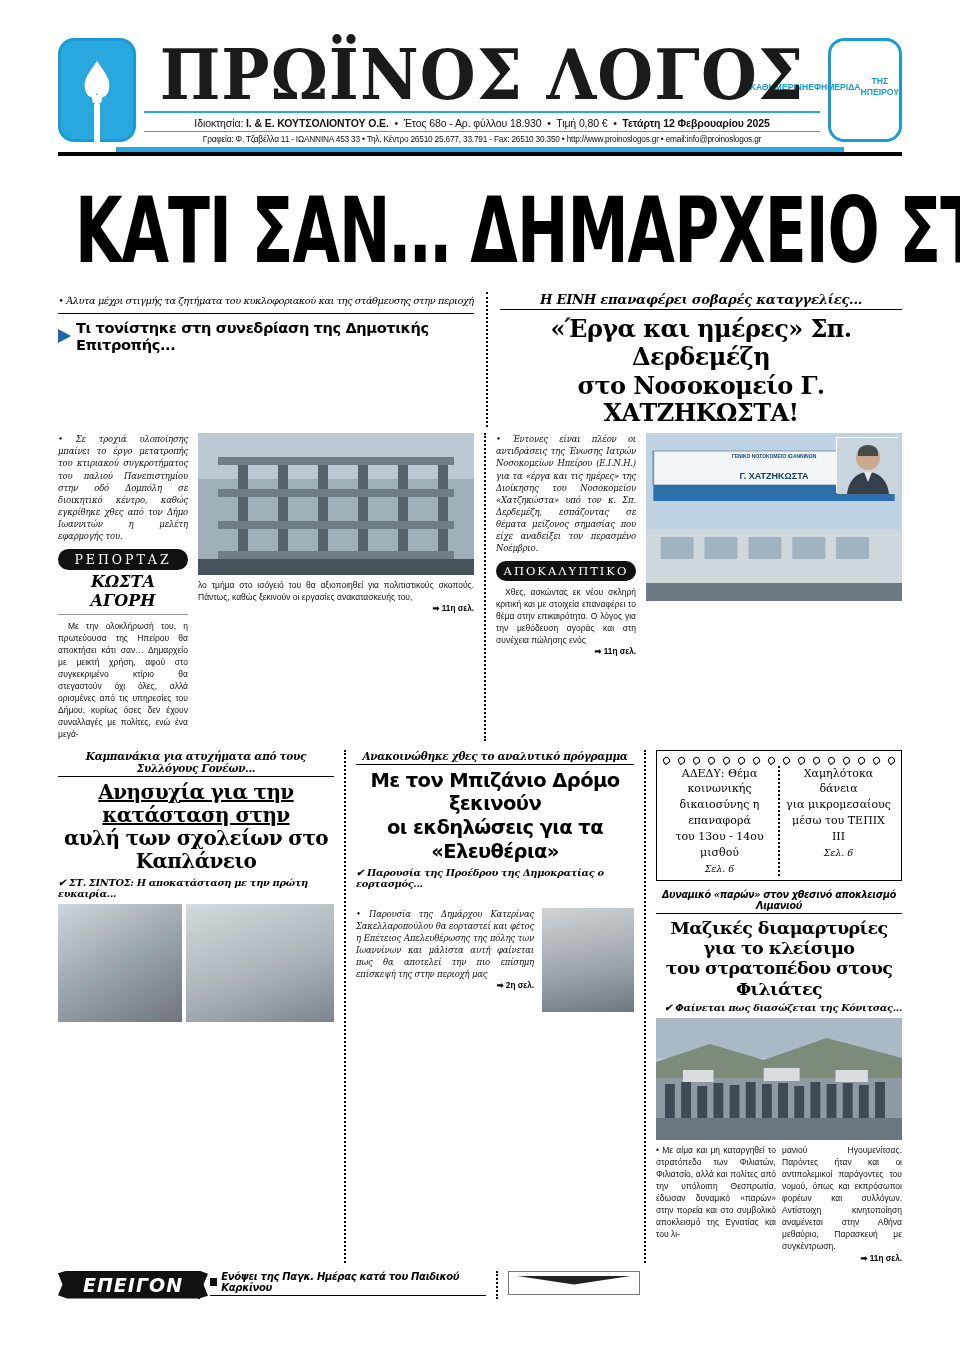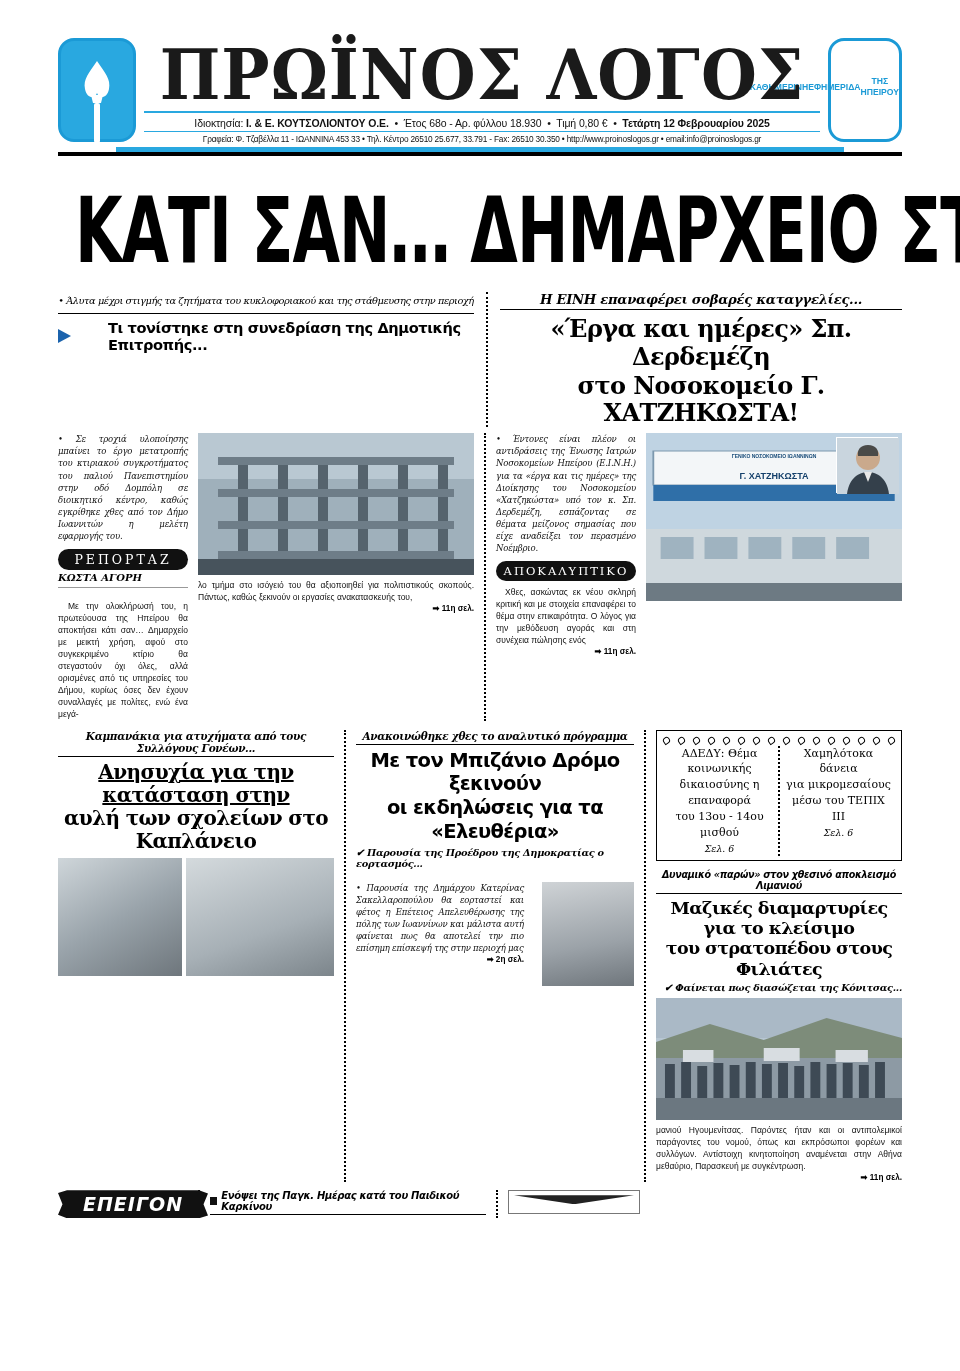--- a/index.html
+++ b/index.html
@@ -84,35 +84,35 @@
 
   .section-rule { border-top: 1.5px solid #000; margin: 7px 0 5px 0; }
 
   .arrow-head { display: flex; align-items: center; gap: 5px; margin-bottom: 5px; }
   .blue-flag {
     width: 0; height: 0; border-left: 13px solid #1b63ad;
     border-top: 7px solid transparent; border-bottom: 7px solid transparent;
     flex: 0 0 13px;
   }
   .arrow-head .txt { font-size: 14.6px; font-weight: bold; letter-spacing: -0.4px;
-                     font-family: "DejaVu Sans", sans-serif; margin-left: 32px; }
+                     font-family: "DejaVu Sans", sans-serif; }
 
   
   .cols { display: flex; gap: 10px; }
 
   .body-text { font-size: 8.5px; line-height: 1.42; text-align: justify; color: #111; }
   .body-text.it { font-family: "DejaVu Serif", serif; font-style: italic; letter-spacing: -0.2px; }
 
   .pill {
     background: #111; color: #fff; border-radius: 13px; text-align: center;
     font-family: "DejaVu Serif", serif; font-size: 12.5px; letter-spacing: 3px;
     padding: 3px 0; margin: 7px 0 2px 0; font-weight: normal;
   }
-  .pill-sub { text-align: left; font-family: "DejaVu Serif", serif; font-style: italic;
-              font-weight: bold; font-size: 10px; padding-bottom: 4px; border-bottom: 1px solid #999; margin-bottom: 12px; }
+  .pill-sub { text-align: center; font-family: "DejaVu Serif", serif; font-style: italic;
+              font-weight: bold; font-size: 16px; padding-bottom: 4px; border-bottom: 1px solid #999; margin-bottom: 5px; }
 
   .photo { background: #0ea5e9; position: relative; overflow: hidden; }
   .photo.bldg { background: linear-gradient(160deg,#b9c6cf 0%, #8b9aa6 45%, #6d7d8a 100%); }
 
   
   .ul-kicker {
     font-family: "DejaVu Serif", serif; font-weight: bold; font-style: italic;
     font-size: 13.2px; text-align: center; border-bottom: 1.6px solid #000;
     padding-bottom: 2px; letter-spacing: -0.3px;
   }
@@ -315,34 +315,35 @@
       </div>
     </div>
   </div>
 
   <div class="cols" style="margin-top:9px;">
 
     <div style="width:276px;">
       <div class="ul-kicker sm">Καμπανάκια για ατυχήματα από τους Συλλόγους Γονέων...</div>
       <div class="big-serif" style="font-size:20px;margin-top:4px;text-decoration:underline;">Ανησυχία για την κατάσταση στην</div>
       <div class="big-serif" style="font-size:20px;margin-top:0;">αυλή των σχολείων στο Καπλάνειο</div>
+      <div class="sub-serif-it" style="margin-top:4px;">✔ ΣΤ. ΣΙΝΤΟΣ: Η αποκατάσταση με την πρώτη ευκαιρία...</div>
       <div style="display:flex;gap:4px;margin-top:5px;">
         <div class="photo-snow" style="width:124px;height:118px;"></div>
         <div class="photo-snow" style="flex:1;height:118px;background:linear-gradient(160deg,#d4dadd,#a7b0b6 60%,#7c858b);"></div>
       </div>
     </div>
 
     <div style="width:2px;border-left:2px dotted #000;"></div>
 
     <div style="width:278px;">
       <div class="ul-kicker sm">Ανακοινώθηκε χθες το αναλυτικό πρόγραμμα</div>
       <div class="big-sans" style="margin-top:4px;">Με τον Μπιζάνιο Δρόμο ξεκινούν</div>
       <div class="big-sans" style="margin-top:1px;">οι εκδηλώσεις για τα «Ελευθέρια»</div>
       <div class="sub-serif-it" style="margin-top:4px;">✔ Παρουσία της Προέδρου της Δημοκρατίας ο εορτασμός...</div>
-      <div style="display:flex;gap:18px;margin-top:13px;">
+      <div style="display:flex;gap:8px;margin-top:19px;">
         <div style="flex:1;">
           <div class="body-text it">• Παρουσία της Δημάρχου Κατερίνας Σακελλαροπούλου θα εορταστεί και φέτος η Επέτειος Απελευθέρωσης της πόλης των Ιωαννίνων και μάλιστα αυτή φαίνεται πως θα αποτελεί την πιο επίσημη επίσκεψή της στην περιοχή μας</div>
           <div class="jump" style="text-align:right;">2η σελ.</div>
         </div>
         <div class="photo" style="width:92px;height:104px;background:linear-gradient(170deg,#cfd3d6,#9ba2a8 60%,#6f767c);"></div>
       </div>
     </div>
 
     <div style="width:2px;border-left:2px dotted #000;"></div>
 
@@ -412,20 +413,23 @@
             <g fill="#d8dde1">
               <rect x="30" y="52" width="34" height="12"></rect>
                 <rect x="120" y="50" width="40" height="13"></rect>
               <rect x="200" y="52" width="36" height="12"></rect>
             </g>
             <rect y="100" width="274" height="22" fill="#6b7780"></rect>
           </svg>
         </div>
         <div style="display:flex;gap:6px;margin-top:4px;">
           <div style="flex:1;">
+            <div class="body-text">• Με αίμα και μη καταργηθεί το στρατόπεδο των Φιλιατών, Φιλιατσίο, αλλά και πολίτες από την υπόλοιπη Θεσπρωτία, έδωσαν δυναμικό «παρών» στην πορεία και στο συμβολικό αποκλεισμό της Εγνατίας και του λι-</div>
+          </div>
+          <div style="flex:1;">
             <div class="body-text">μανιού Ηγουμενίτσας. Παρόντες ήταν και οι αντιπολεμικοί παράγοντες του νομού, όπως και εκπρόσωποι φορέων και συλλόγων. Αντίστοιχη κινητοποίηση αναμένεται στην Αθήνα μεθαύριο, Παρασκευή με συγκέντρωση.</div>
             <div class="jump" style="text-align:right;">11η σελ.</div>
           </div>
         </div>
       </div>
     </div>
   </div>
 
   <div class="cols" style="margin-top:8px;">
 

